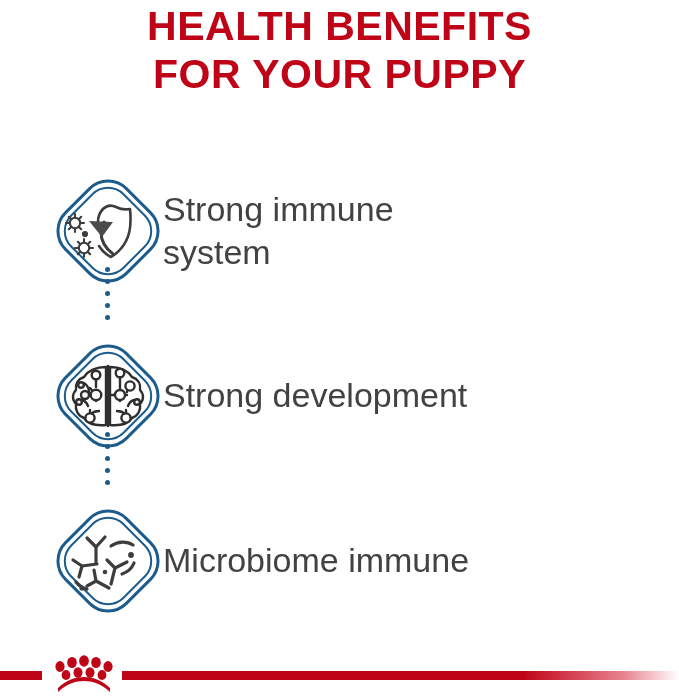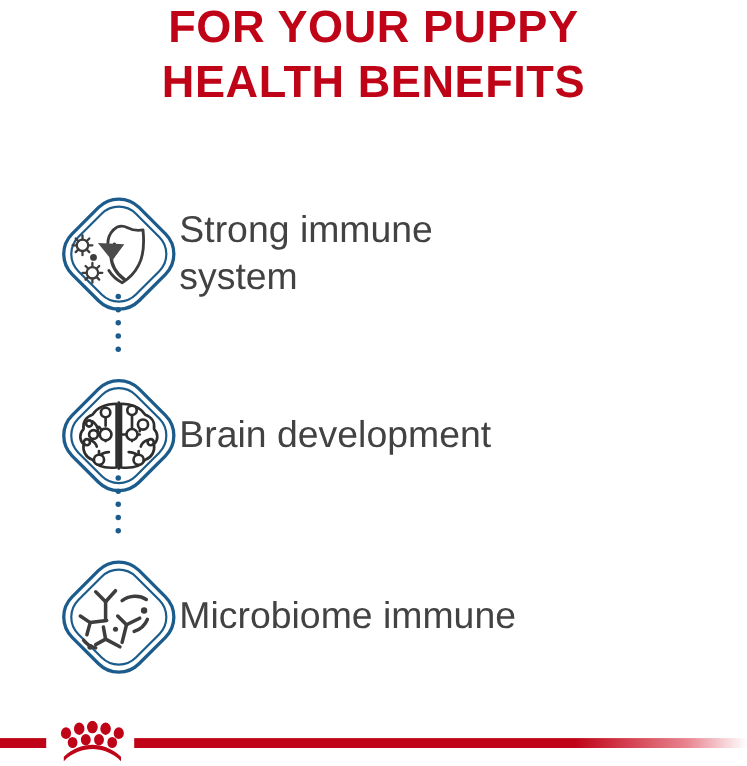--- a/index.html
+++ b/index.html
@@ -138,22 +138,22 @@
     left: 48px;
     top: 655px;
     width: 72px;
     height: 38px;
   }
 </style>
 </head>
 <body>
 
 <div class="title-block">
+  <div class="title-line line1">HEALTH BENEFITS</div>
   <div class="title-line line2">FOR YOUR PUPPY</div>
-  <div class="title-line line1">HEALTH BENEFITS</div>
 </div>
 
 <div class="benefits">
 
   <div class="benefit-row">
     <div class="icon-col">
       <div class="icon-badge">
         <svg width="118" height="118" viewBox="0 0 118 118">
 
           <g transform="rotate(45 59 59)">
@@ -265,21 +265,21 @@
             <circle cx="81" cy="49" r="4.6"></circle>
             <circle cx="77" cy="81" r="4.6"></circle>
             <circle cx="88" cy="65" r="2.8"></circle>
           </g>
 
           <line x1="59" y1="29" x2="59" y2="89" stroke="#2E2E2E" stroke-width="2.6" stroke-linecap="round"></line>
         </svg>
       </div>
     </div>
     <div class="label-col">
-      <div class="benefit-label">Brain development</div>
+      <div class="benefit-label">Strong development</div>
     </div>
   </div>
 
   <div class="benefit-row">
     <div class="icon-col">
       <div class="icon-badge">
         <svg width="118" height="118" viewBox="0 0 118 118">
           <g transform="rotate(45 59 59)">
             <rect x="16" y="16" width="86" height="86" rx="26" ry="26" fill="none" stroke="#1C5C8C" stroke-width="3"></rect>
             <rect x="22" y="22" width="74" height="74" rx="22" ry="22" fill="none" stroke="#1C5C8C" stroke-width="2"></rect>

